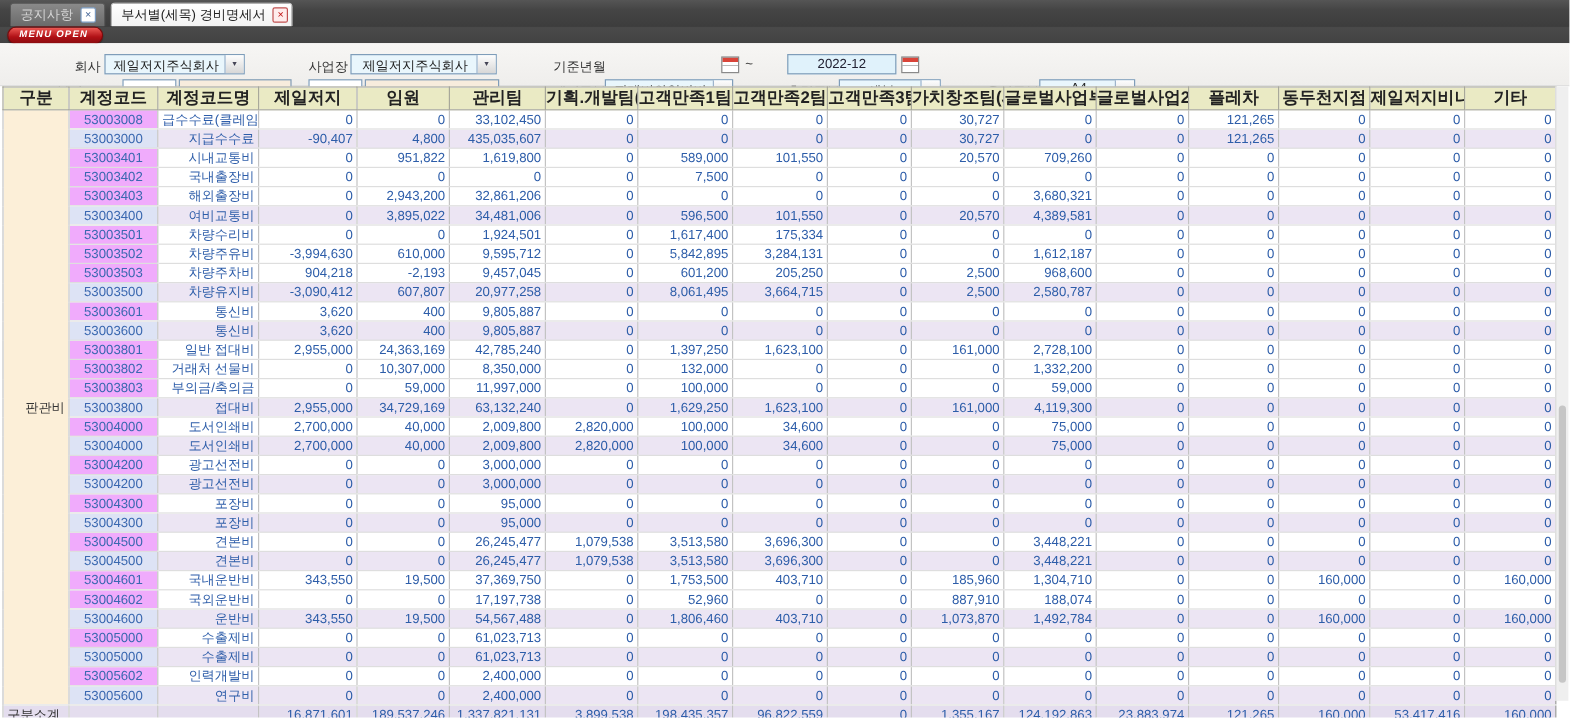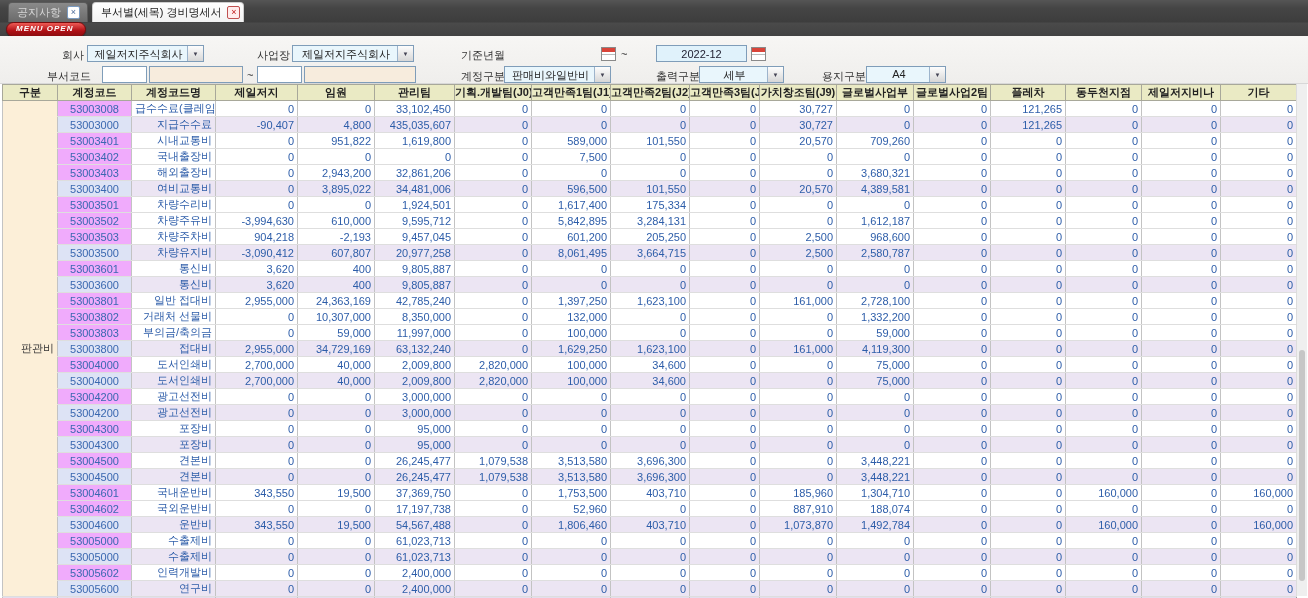--- a/index.html
+++ b/index.html
@@ -20,21 +20,21 @@
   .tab .closebox{width:11px;height:11px;line-height:10px;text-align:center;
     font-size:9px;border-radius:2px;background:#fff;flex:0 0 auto;}
   .closebox.blue{border:1px solid #7a9ac0;color:#4a6a9a;}
   .closebox.red{border:1px solid #c05050;color:#c01818;background:#ffecec;}
   .tab-label{white-space:nowrap;font-size:11px;}
   .menuopen{position:absolute;left:6px;top:22px;height:13px;padding:0 12px 0 9px;
     border-radius:8px;background:linear-gradient(#ee5a55,#b01015 60%,#8c0d10);
     border:1px solid #7a0a0c;color:#fff;font-size:8px;font-weight:bold;font-style:italic;
     letter-spacing:1px;line-height:12px;cursor:pointer;box-shadow:0 1px 1px rgba(0,0,0,.4);}
   
-  .formarea{position:relative;width:1308px;height:48px;
+  .formarea{position:relative;width:1308px;height:36px;
     background:linear-gradient(#f7f6f4,#efeeec);border-bottom:1px solid #d8d8d8;box-sizing:border-box;}
   .lbl{position:absolute;color:#333;font-size:11px;white-space:nowrap;}
   .combo{position:absolute;height:17px;border:1px solid #7f9db9;background:#e9f6fc;
     display:flex;align-items:stretch;box-sizing:border-box;cursor:pointer;text-align:center;}
   .combo .ctext{flex:1;padding:1px 2px 0 4px;color:#222;white-space:nowrap;overflow:hidden;}
   .combo .carrow{width:15px;background:linear-gradient(#fdfdfd,#d7d7d7);
     border-left:1px solid #9db4cc;color:#445;font-size:6px;display:flex;align-items:center;justify-content:center;}
   .tinput{position:absolute;height:17px;border:1px solid #7f9db9;box-sizing:border-box;
     font-family:inherit;font-size:11px;color:#223;padding:0 3px;}
   .dateinput{background:#e0f2fb;text-align:center;}
@@ -44,21 +44,21 @@
     background:
       linear-gradient(#d9453a 0,#d9453a 4px,transparent 4px),
       repeating-linear-gradient(180deg,#fff 0,#fff 6px,#b9b9b9 6px,#b9b9b9 7px);
     cursor:pointer;}
   .tilde{position:absolute;color:#333;}
   
   .gridwrap{position:relative;width:1308px;height:514px;background:#ffffff;}
   table.grid{border-collapse:collapse;table-layout:fixed;width:1294px;margin-left:2px;
     border:1px solid #999;}
   table.grid th{background:#eaeac4;border:1px solid #a8a89a;color:#222;
-    font-weight:bold;font-size:11px;height:15px;padding:0 0;overflow:hidden;white-space:nowrap;}
+    font-weight:bold;font-size:14px;height:15px;padding:0 0;overflow:hidden;white-space:nowrap;}
   table.grid td{border-left:1px solid #c3c3c3;border-bottom:1px solid #dedede;
     height:14px;padding:0 3px;overflow:hidden;white-space:nowrap;font-size:11px;}
   td.code{background:#f0abfc;color:#3a68b0;text-align:center;}
   td.name{color:#2d5da9;text-align:right;padding-right:5px;}
   td.num{color:#2d5da9;text-align:right;}
   tr.hl td{background:#ece5f3;}
   tr.hl td.code{background:#dde3f5;}
   td.group{background:#fcefd8;color:#333;vertical-align:middle;text-align:right;
     padding-left:4px;border-bottom:1px solid #c3c3c3;}
   tr.sub td{background:#e4ddee;color:#2d5da9;}

